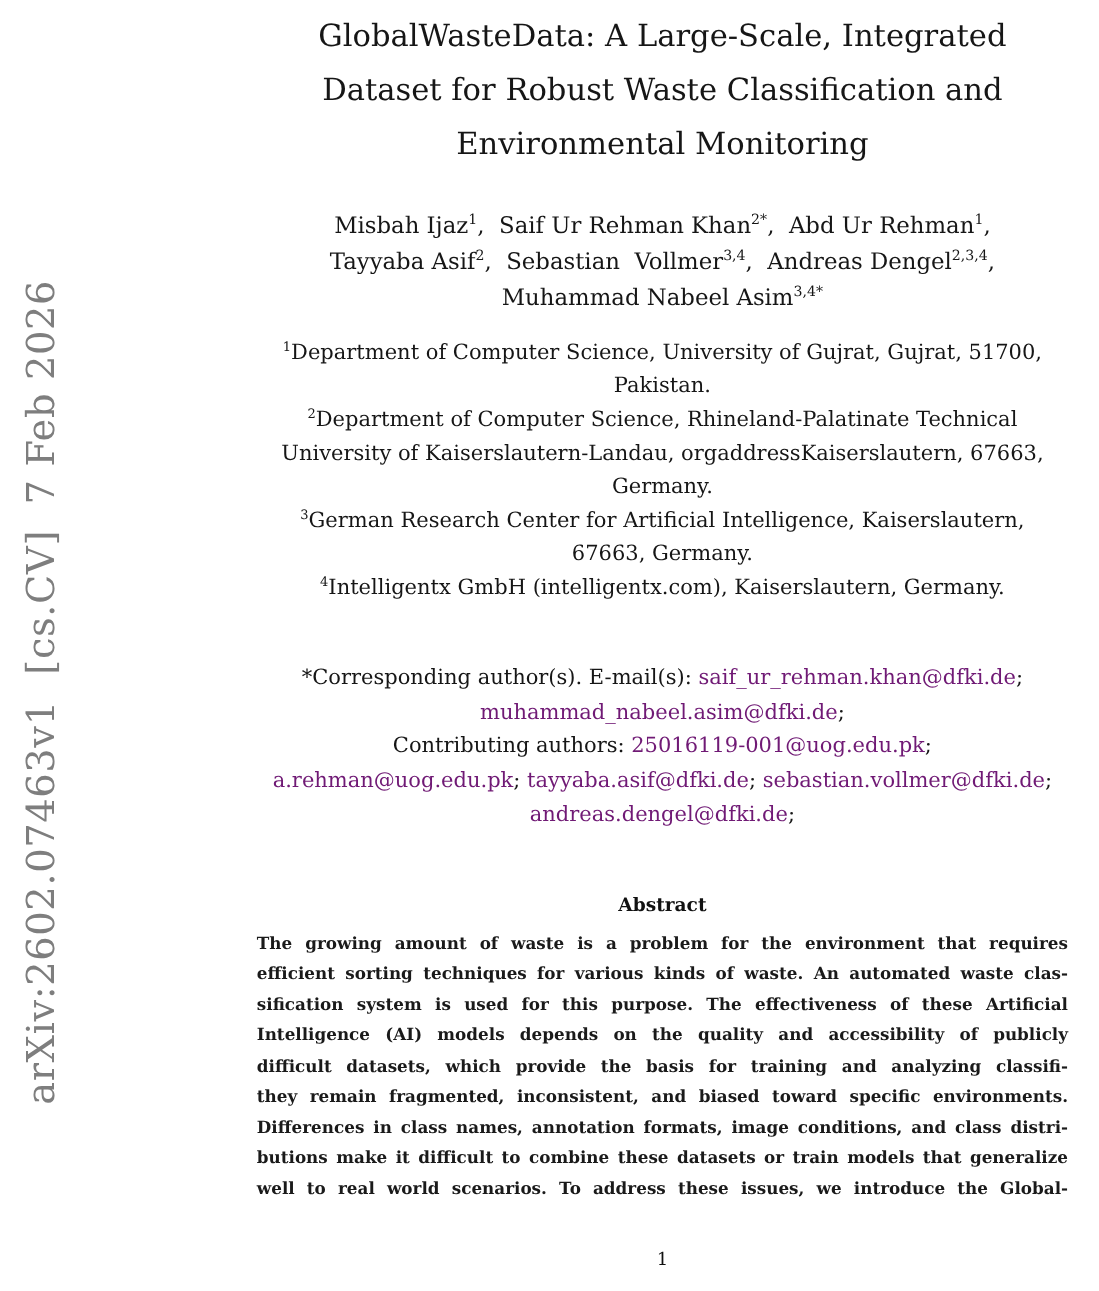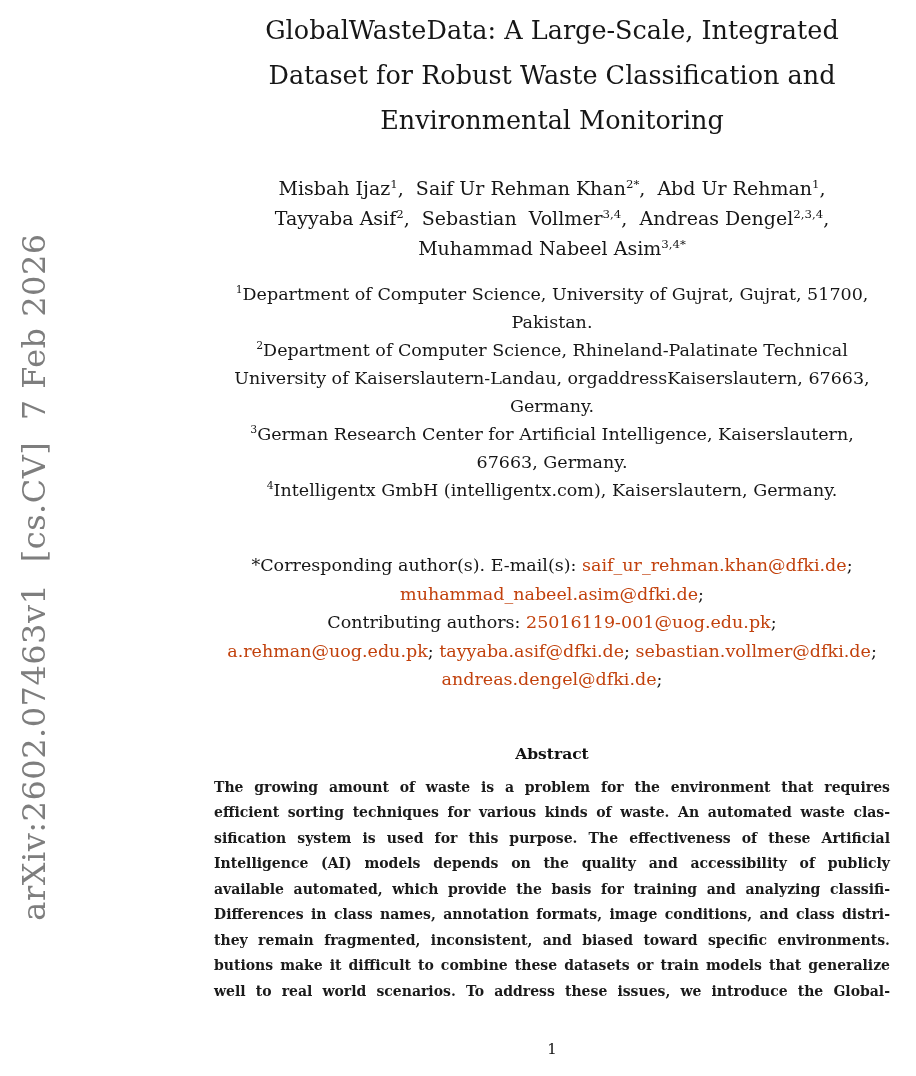--- a/index.html
+++ b/index.html
@@ -25,21 +25,21 @@
   }
   .affil-block{margin-top:17px;}
   .affil-line{
     text-align:center;font-size:17.5px;line-height:28px;white-space:pre;color:#161616;
   }
   .corr-block{margin-top:47px;}
   .corr-line{
     text-align:center;font-size:17.5px;line-height:28.5px;white-space:pre;color:#161616;
   }
   sup{font-size:62%;line-height:0;vertical-align:super;}
-  .link{color:#c2410c;}
+  .link{color:#701a75;}
   .abstract-block{margin-top:50px;}
   .abstract-heading{
     text-align:center;font-weight:bold;font-size:15.5px;line-height:20px;color:#111;
   }
   .abstract-body{margin:11px 28px 0 28px;font-weight:bold;}
   .abstract-line{
     font-size:14px;line-height:25.5px;color:#1a1a1a;
     text-align:justify;text-align-last:justify;white-space:normal;
   }
   .page-number{
@@ -85,23 +85,23 @@
     <div class="corr-line"><span class="link">andreas.dengel@dfki.de</span><span>;</span></div>
   </div>
 
   <div class="abstract-block">
     <div class="abstract-heading">Abstract</div>
     <div class="abstract-body">
       <div class="abstract-line">The growing amount of waste is a problem for the environment that requires</div>
       <div class="abstract-line">efficient sorting techniques for various kinds of waste. An automated waste clas-</div>
       <div class="abstract-line">sification system is used for this purpose. The effectiveness of these Artificial</div>
       <div class="abstract-line">Intelligence (AI) models depends on the quality and accessibility of publicly</div>
-      <div class="abstract-line">available automated, which provide the basis for training and analyzing classifi-</div>
+      <div class="abstract-line">difficult datasets, which provide the basis for training and analyzing classifi-</div>
+      <div class="abstract-line">they remain fragmented, inconsistent, and biased toward specific environments.</div>
       <div class="abstract-line">Differences in class names, annotation formats, image conditions, and class distri-</div>
-      <div class="abstract-line">they remain fragmented, inconsistent, and biased toward specific environments.</div>
       <div class="abstract-line">butions make it difficult to combine these datasets or train models that generalize</div>
       <div class="abstract-line">well to real world scenarios. To address these issues, we introduce the Global-</div>
     </div>
   </div>
 
 </div>
 
 <div class="page-number">1</div>
 
 </body></html>

